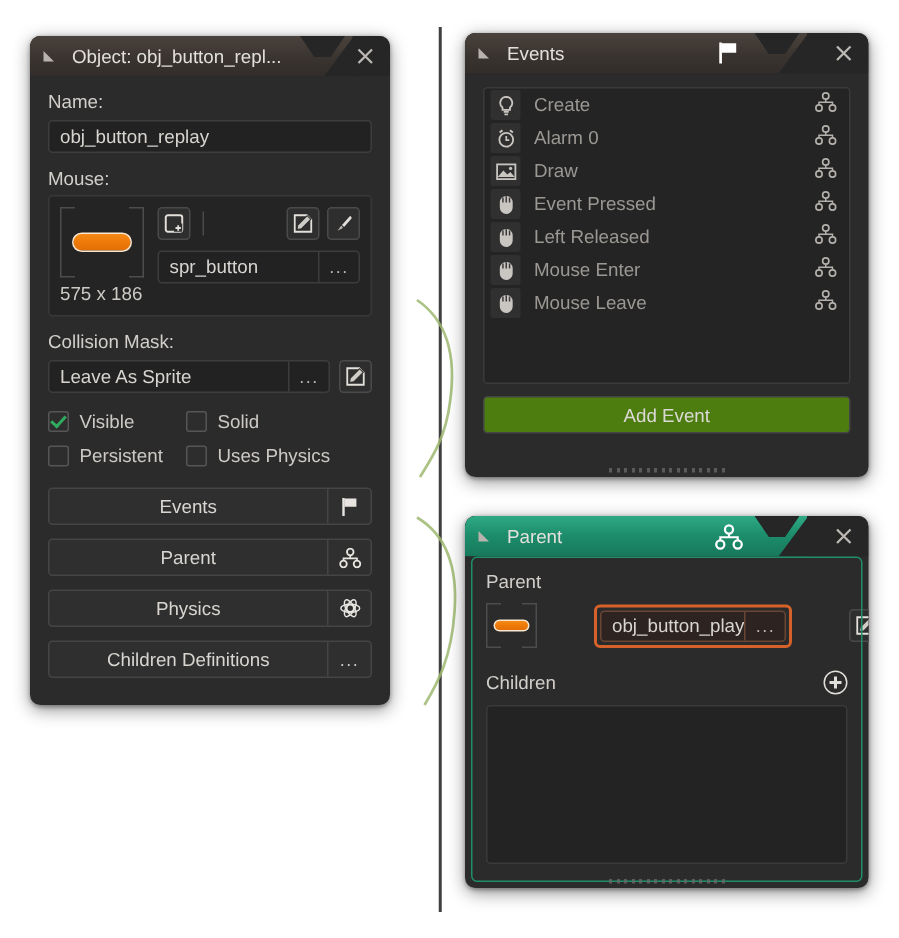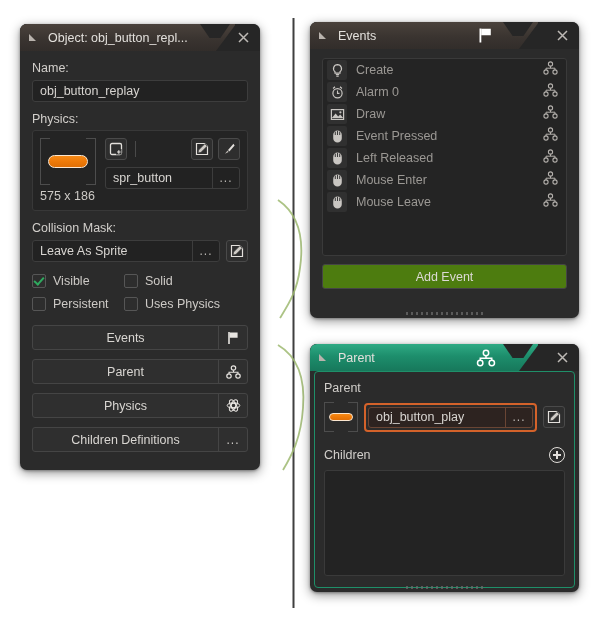--- a/index.html
+++ b/index.html
@@ -364,21 +364,21 @@
         </svg>
     </div>
   </div>
 
   <div class="body-pad" style="padding-top:10px;">
     <div class="lbl">Name:</div>
     <div class="field" style="margin-top:5px;">
       <div class="txt">obj_button_replay</div>
     </div>
 
-    <div class="lbl" style="margin-top:10px;">Physics:</div>
+    <div class="lbl" style="margin-top:10px;">Mouse:</div>
 
     <div class="sprite-box">
       <div style="display:flex; align-items:flex-start;">
         <div>
           <div class="sprite-thumb-frame">
             <div class="pill"></div>
           </div>
           <div class="sprite-dims">575 x 186</div>
         </div>
 
@@ -670,21 +670,21 @@
           <path d="M1 1 L10 10 M10 1 L1 10" stroke="#bdb9b5" stroke-width="1.5" fill="none"></path>
         </svg>
     </div>
   </div>
 
   <div class="teal-frame"></div>
 
   <div class="body-pad" style="padding-top:10px; padding-left:14px; padding-right:14px;">
     <div class="lbl">Parent</div>
 
-    <div style="display:flex; align-items:center; margin-top:7px;">
+    <div style="display:flex; align-items:center; margin-top:7px;gap:32px;">
       <div class="sprite-thumb-frame" style="width:34px; height:30px;">
         <div class="pill" style="left:5px; top:11px; width:24px; height:8px; border-radius:4px;"></div>
       </div>
       <div class="parent-field-wrap" style="margin-left:6px;">
         <div class="field parent-field">
           <div class="txt">obj_button_play</div>
           <div class="ellipsis-btn" style="border-left:1px solid #6a4534;">...</div>
         </div>
       </div>
       <div class="iconbtn" style="margin-left:6px;">

